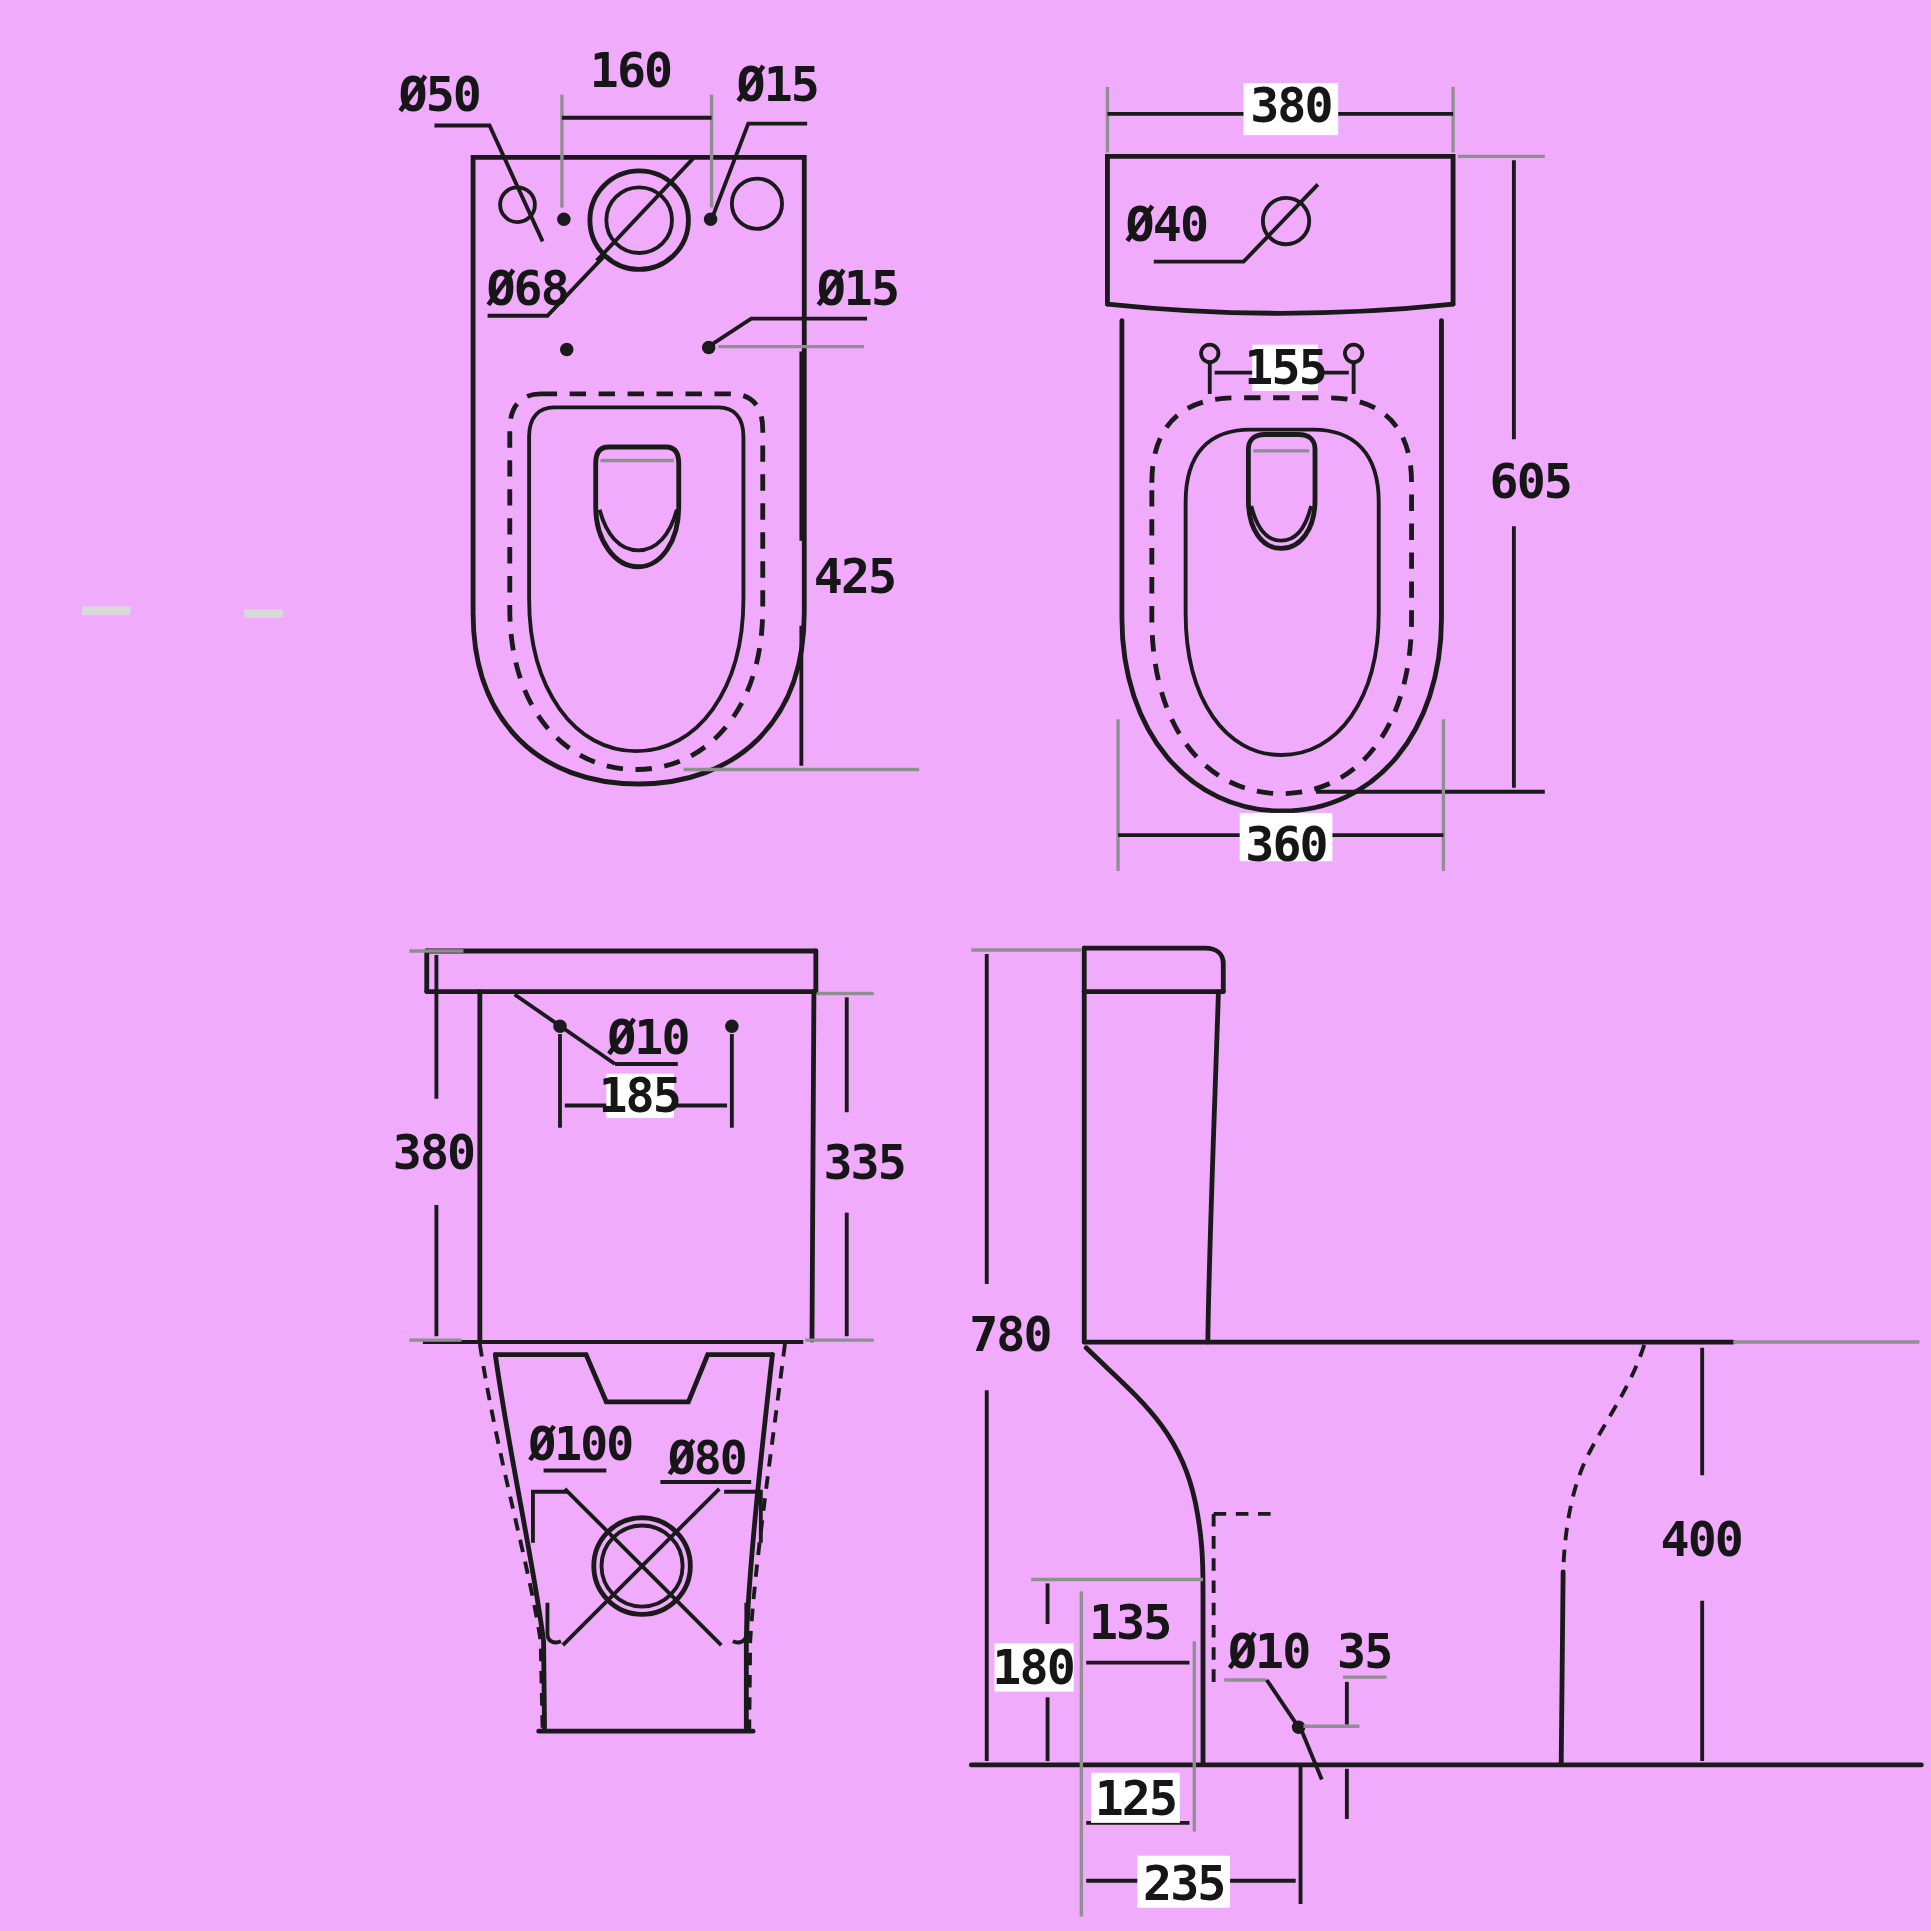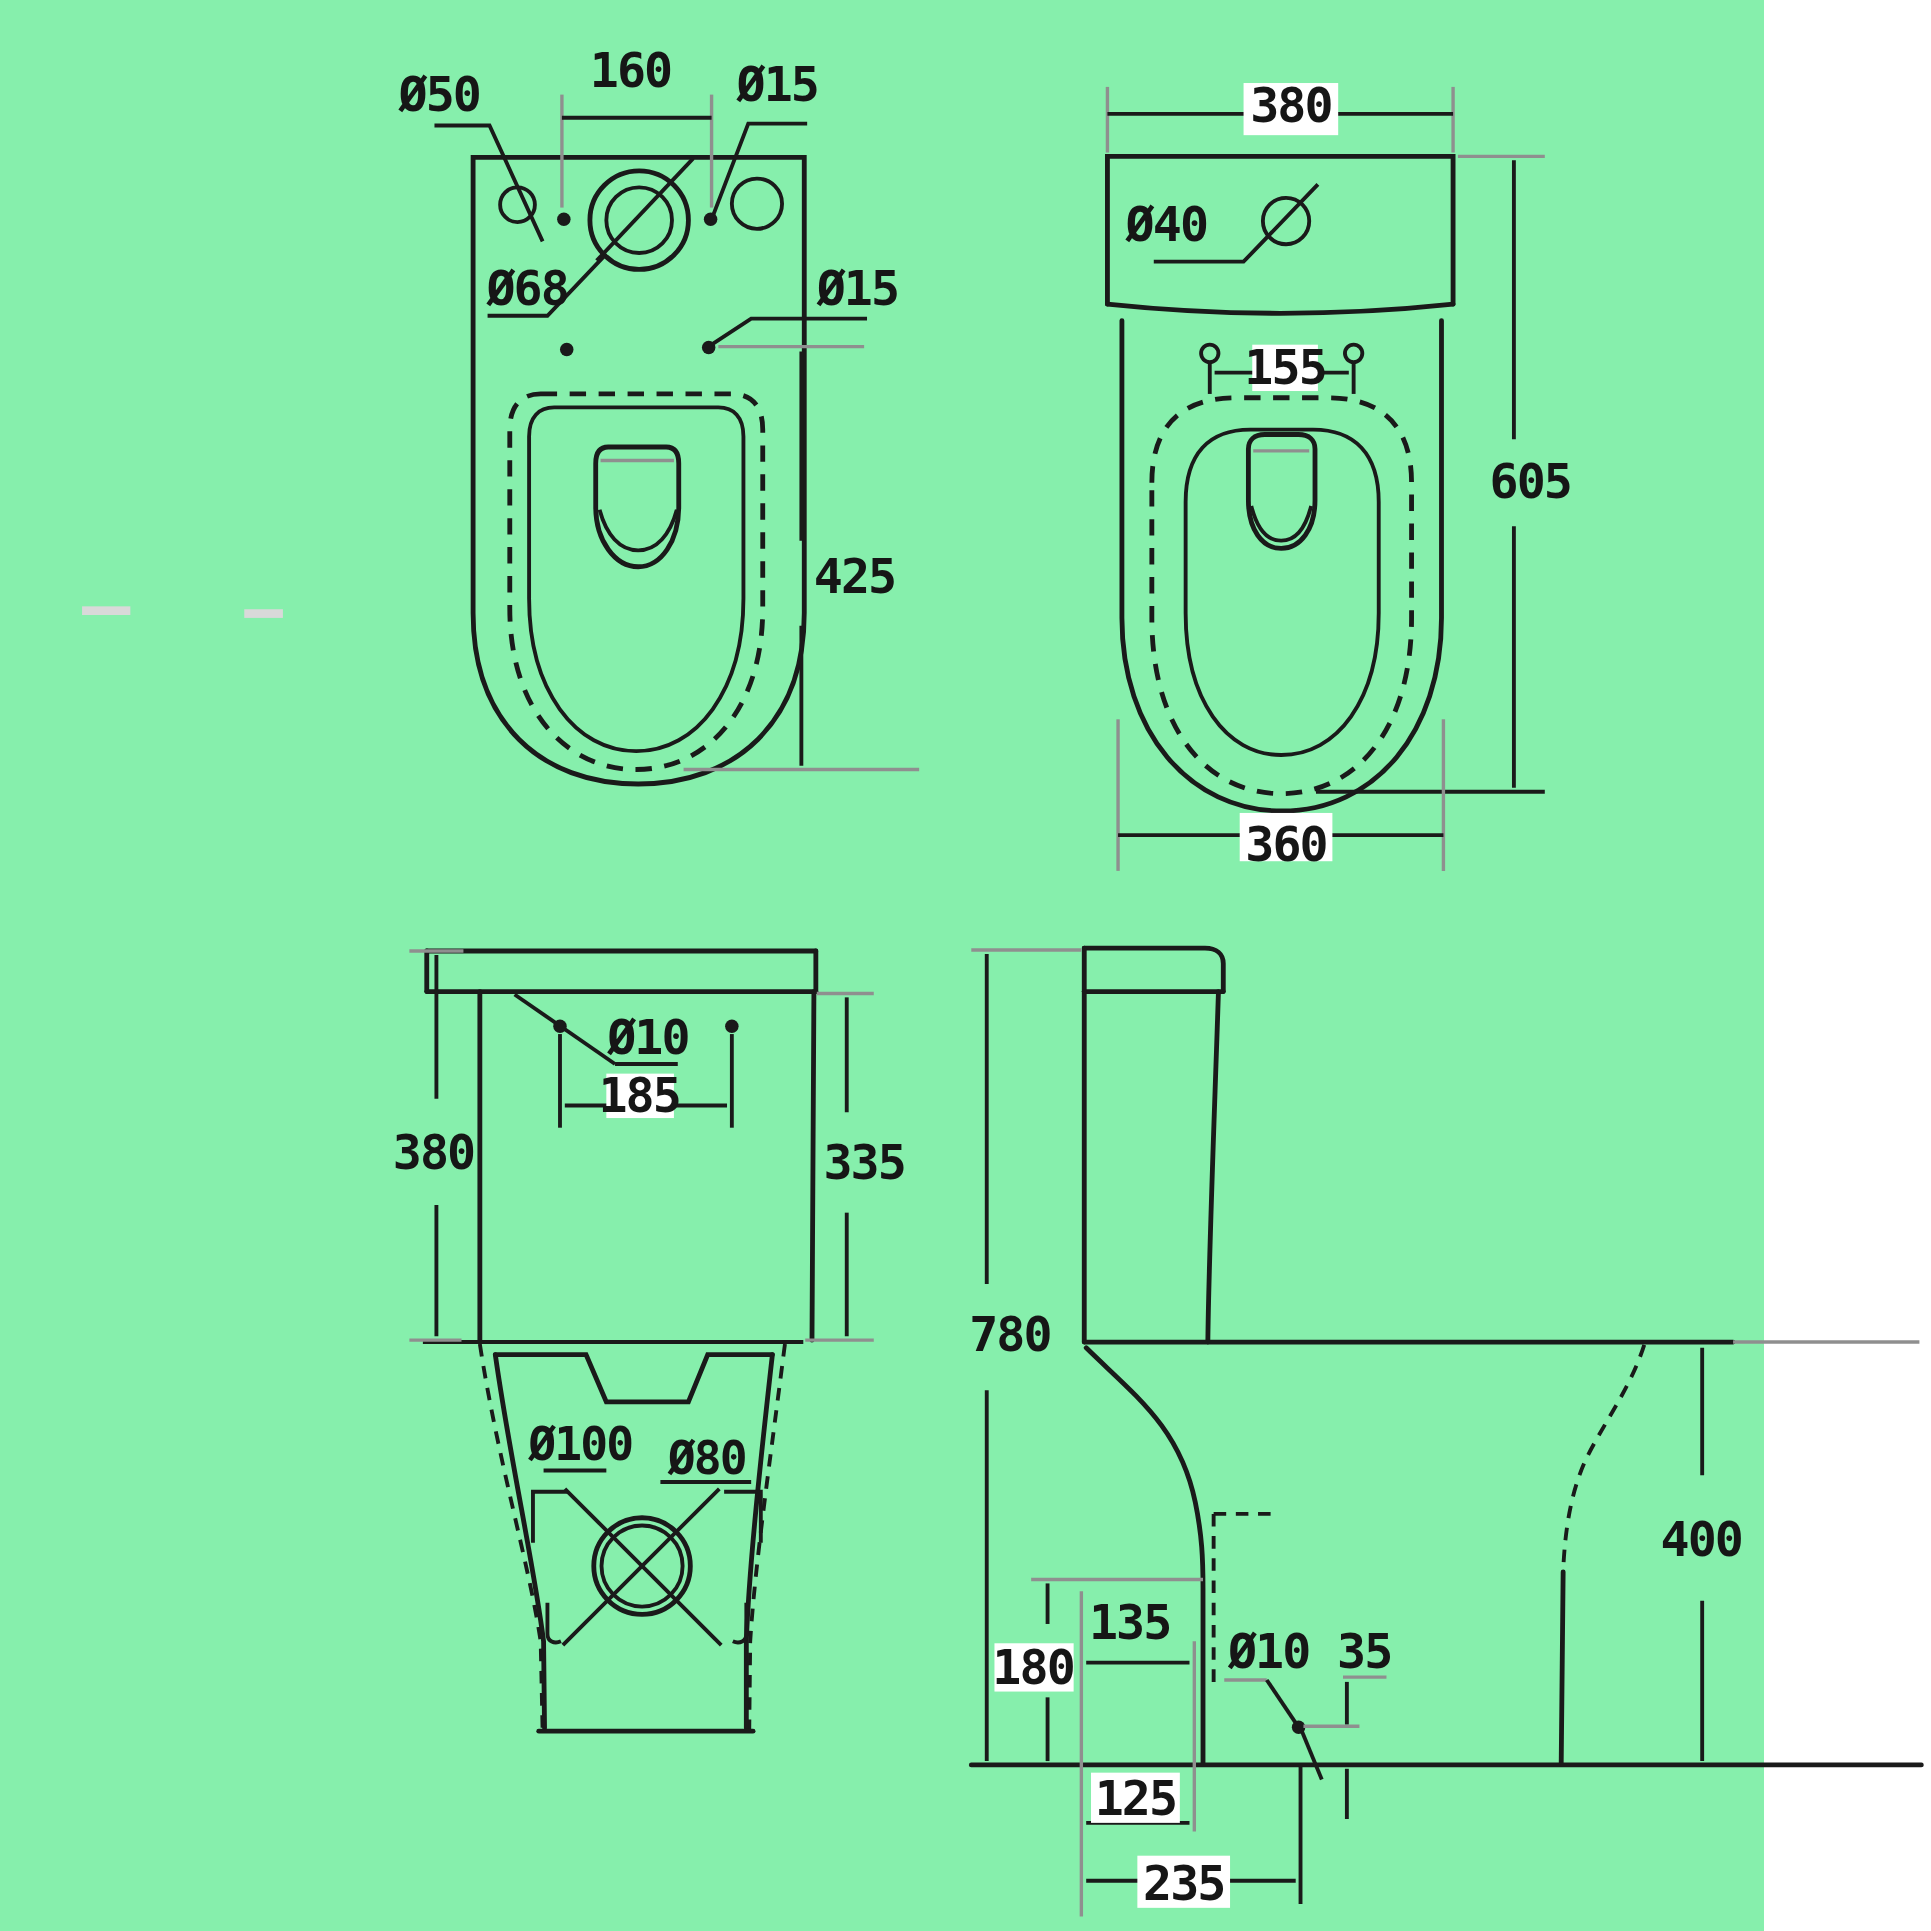--- a/index.html
+++ b/index.html
@@ -1,16 +1,16 @@
 <!DOCTYPE html>
 <html><head>
 <meta charset="utf-8">
 <style>
   html,body{margin:0;padding:0;background:#ffffff;}
-  .stage{width:1764px;height:1931px;position:relative;background:#86efac;}
+  .stage{width:1931px;height:1931px;position:relative;background:#f0abfc;}
   svg{display:block;}
   text{font-family:"DejaVu Sans Mono","DejaVu Sans",monospace;font-weight:700;fill:#161616;
        text-anchor:middle;dominant-baseline:central;letter-spacing:-2px;}
   .t50{font-size:50px;}
   .t48{font-size:48px;}
   path,line,circle,polyline{fill:none;}
   .ln{stroke:#1a1a1a;stroke-width:5;stroke-linecap:round;}
   .ln4{stroke:#1a1a1a;stroke-width:4;stroke-linecap:butt;}
   .dim{stroke:#1a1a1a;stroke-width:4;}
   .ext{stroke:#8f8f8f;stroke-width:3.5;}

